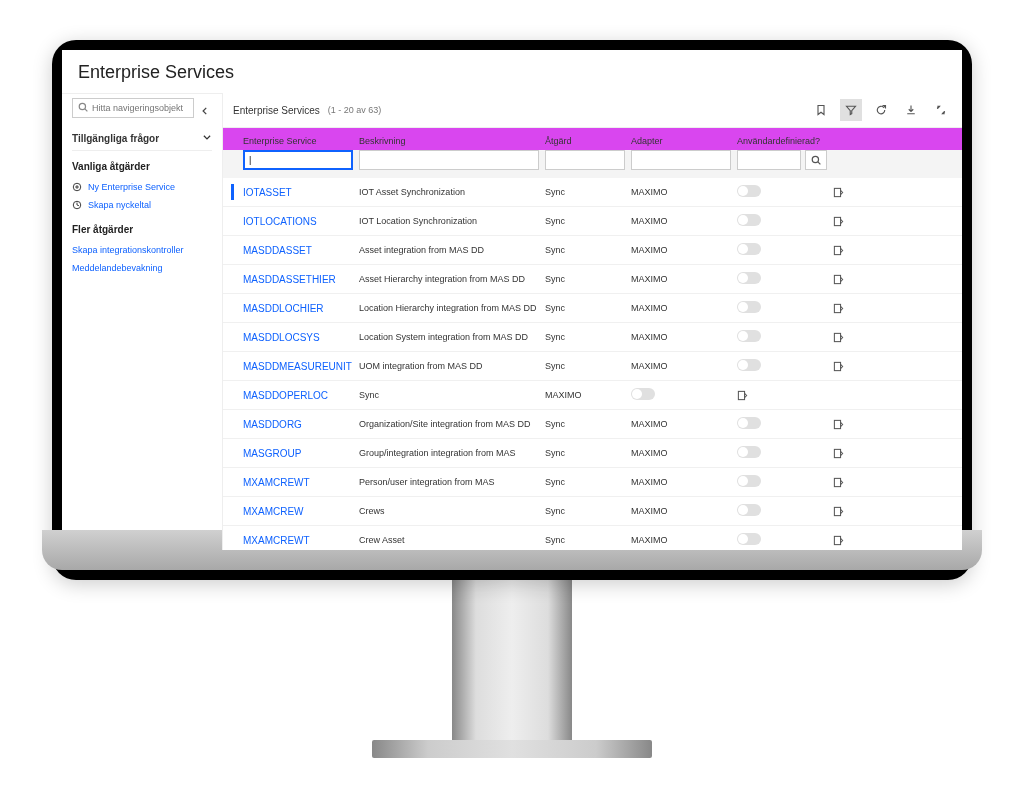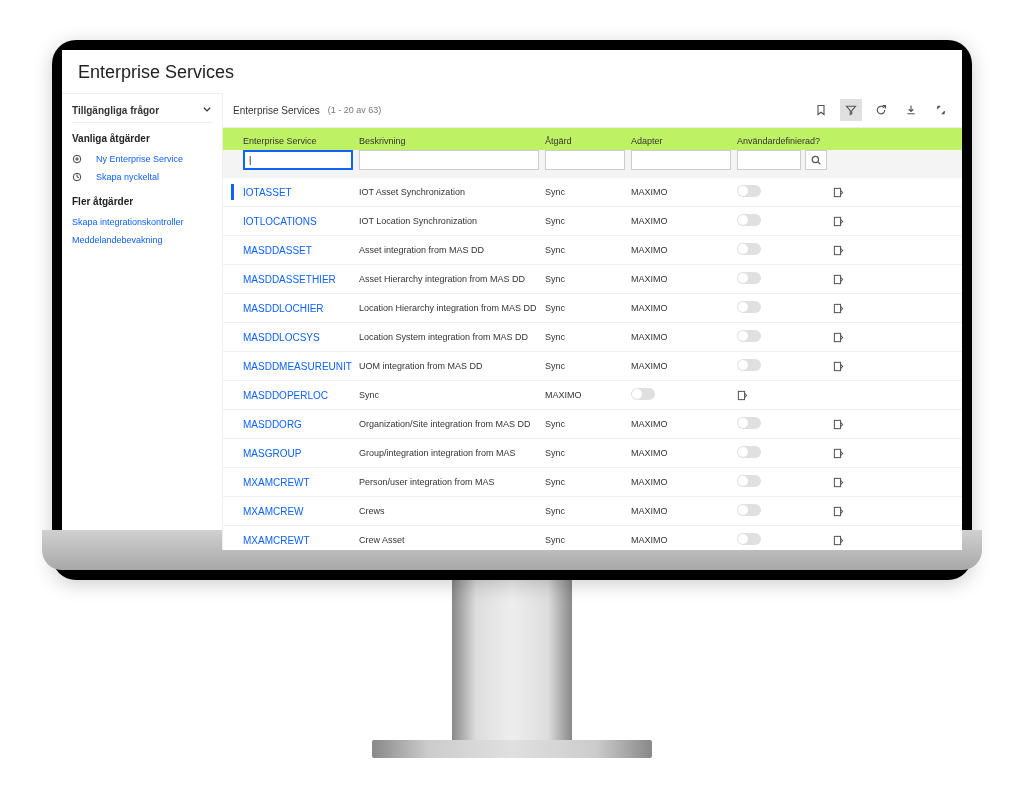--- a/index.html
+++ b/index.html
@@ -103,21 +103,21 @@
   }
   .sidebar-heading {
     font-weight: 700;
     font-size: 10px;
     margin: 10px 0 6px;
     color: #222;
   }
   .sidebar-item {
     display: flex;
     align-items: flex-end;
-    gap: 14px;
+    gap: 6px;
     padding: 4px 0;
     font-size: 9px;
     color: #0f62fe;
     cursor: pointer;
   }
   .sidebar-item .bullet-icon {
     width: 10px;
     color: #333;
     font-size: 10px;
     display:inline-flex;
@@ -151,21 +151,21 @@
     color: #555;
     cursor: pointer;
   }
   .toolbar-btn.active { background: #e0e0e0; }
   .toolbar-btn svg { width: 12px; height: 12px; }
 
   .table-wrap { flex:1; overflow:hidden; background:#fff; }
   .thead {
     display: grid;
     grid-template-columns: 6px 110px 180px 80px 100px 90px 30px;
-    background: #bef264;
+    background: #d946ef;
     padding: 6px 8px 2px;
     font-size: 9px;
     color: #333;
     gap: 6px;
   }
   .thead .th { padding: 2px 0; }
   .filter-row {
     display: grid;
     grid-template-columns: 6px 110px 180px 80px 100px 90px 30px;
     background: #f4f4f4;
@@ -243,20 +243,36 @@
 </head>
 <body>
 
 <div>
 <div class="monitor">
   <div class="screen">
     <div class="page-title">Enterprise Services</div>
     <div class="main-area">
 
       <div class="sidebar">
+        <div style="display:flex; align-items:center;">
+          <div class="search-row" style="flex:1;">
+            <span class="icon">
+              <svg viewBox="0 0 16 16" width="10" height="10" fill="none" stroke="currentColor" stroke-width="2">
+                    <circle cx="7" cy="7" r="5"></circle>
+                    <line x1="11" y1="11" x2="15" y2="15"></line>
+                  </svg>
+            </span>
+            <input placeholder="Hitta navigeringsobjekt" style="">
+          </div>
+          <div class="chevron-left">
+            <svg viewBox="0 0 16 16" width="10" height="10" fill="none" stroke="currentColor" stroke-width="2">
+                  <polyline points="10,3 5,8 10,13"></polyline>
+                </svg>
+          </div>
+        </div>
         <div class="sidebar-dropdown">
           <span>Tillgängliga frågor</span>
           <span>
             <svg viewBox="0 0 16 16" width="10" height="10" fill="none" stroke="currentColor" stroke-width="2">
                   <polyline points="3,6 8,11 13,6"></polyline>
                 </svg>
           </span>
         </div>
 
         <div class="sidebar-heading">Vanliga åtgärder</div>

